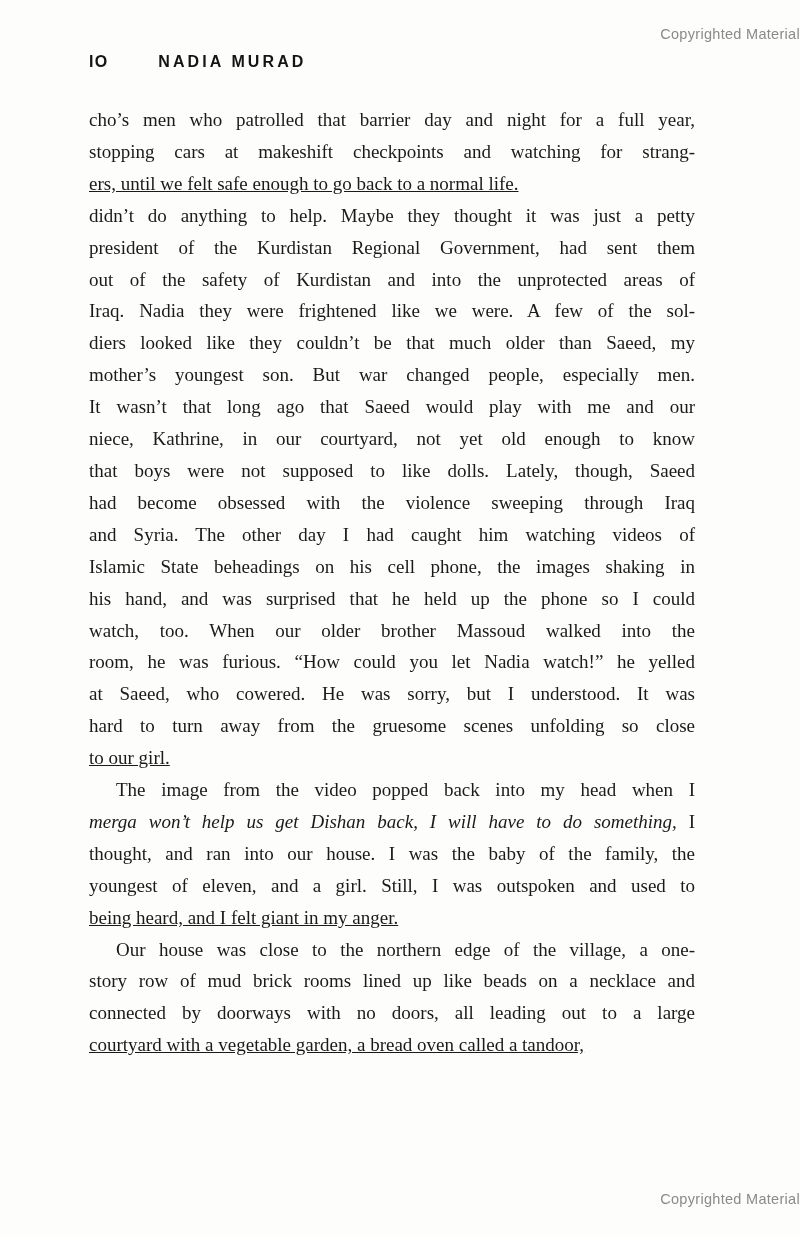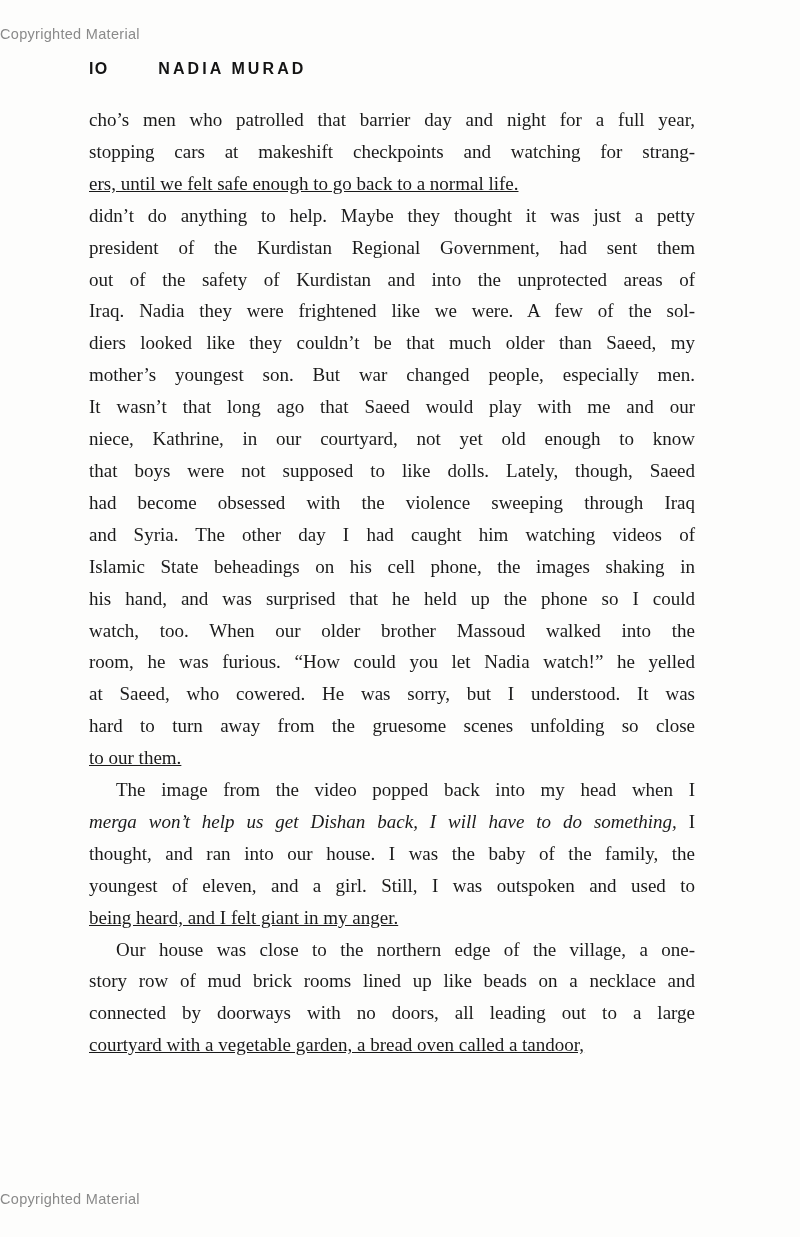--- a/index.html
+++ b/index.html
@@ -20,34 +20,34 @@
     width: 800px;
     height: 1237px;
     box-sizing: border-box;
   }
 
   
   .watermark {
     position: absolute;
     left: 0;
     width: 800px;
-    text-align: left;
+    text-align: right;
     font-family: "Liberation Sans", "DejaVu Sans", sans-serif;
     font-size: 14.5px;
     letter-spacing: 0.3px;
     color: #8a8a8a;
     user-select: none;
   }
   .watermark-top { top: 26px; }
   .watermark-bottom { top: 1191px; }
 
   
   .running-head {
     position: absolute;
-    top: 60px;
+    top: 53px;
     left: 89px;
     display: flex;
     align-items: flex-end;
     font-family: "Liberation Sans", "DejaVu Sans", sans-serif;
     font-weight: bold;
     color: #141414;
   }
   .folio {
     font-size: 16px;
     letter-spacing: 1.2px;
@@ -123,21 +123,21 @@
       <span class="ln">niece, Kathrine, in our courtyard, not yet old enough to know</span>
       <span class="ln">that boys were not supposed to like dolls. Lately, though, Saeed</span>
       <span class="ln">had become obsessed with the violence sweeping through Iraq</span>
       <span class="ln">and Syria. The other day I had caught him watching videos of</span>
       <span class="ln">Islamic State beheadings on his cell phone, the images shaking in</span>
       <span class="ln">his hand, and was surprised that he held up the phone so I could</span>
       <span class="ln">watch, too. When our older brother Massoud walked into the</span>
       <span class="ln">room, he was furious. “How could you let Nadia watch!” he yelled</span>
       <span class="ln">at Saeed, who cowered. He was sorry, but I understood. It was</span>
       <span class="ln">hard to turn away from the gruesome scenes unfolding so close</span>
-      <span class="ln last">to our them.</span>
+      <span class="ln last">to our girl.</span>
     </p>
 
     <p class="para">
       <span class="ln first-indent">The image from the video popped back into my head when I</span>
       <span class="ln" id="p3l2"><i>merga won’t help us get Dishan back, I will have to do something,</i> I</span>
       <span class="ln">thought, and ran into our house. I was the baby of the family, the</span>
       <span class="ln">youngest of eleven, and a girl. Still, I was outspoken and used to</span>
       <span class="ln last">being heard, and I felt giant in my anger.</span>
     </p>
 

